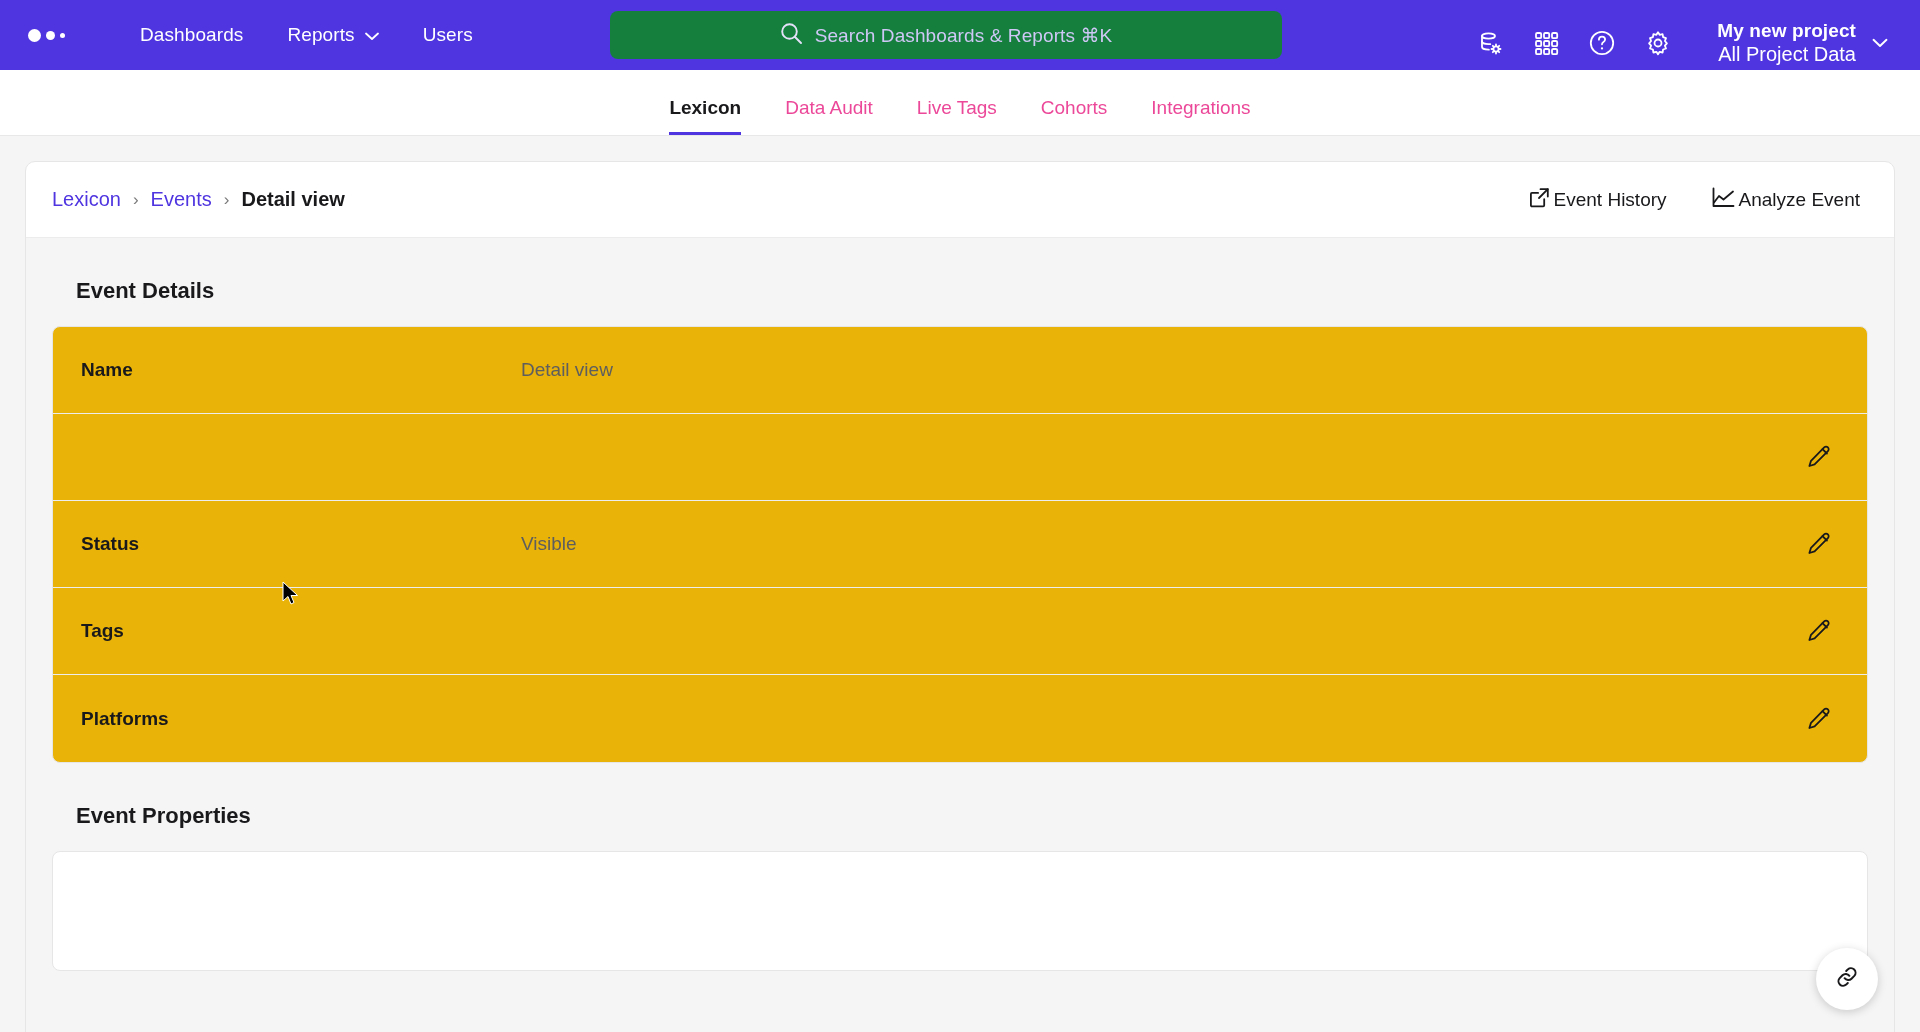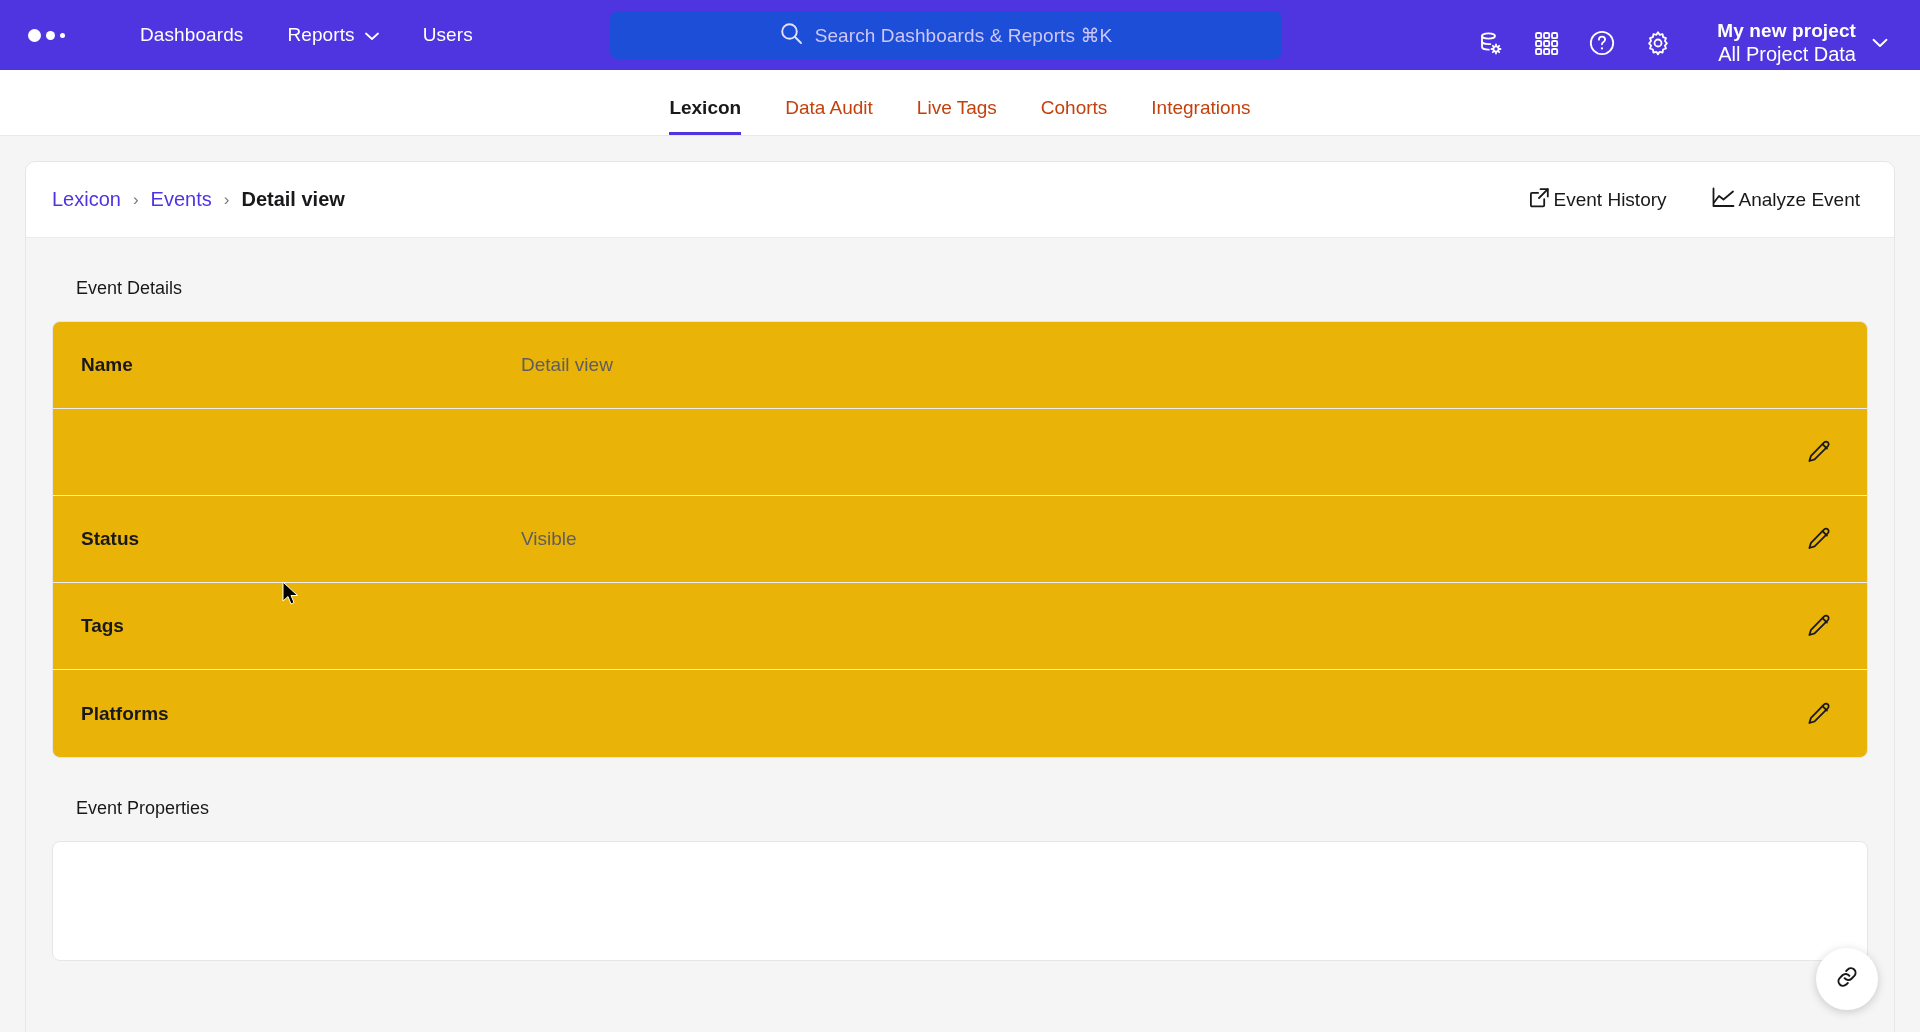--- a/index.html
+++ b/index.html
@@ -44,21 +44,21 @@
     gap: 10px;
     letter-spacing: 0.1px;
   }
   .caret { display: inline-block; }
 
   .searchbar {
     position: absolute;
     left: 610px;
     width: 672px;
     height: 48px;
-    background: #1d4ed8;
+    background: #15803d;
     border-radius: 8px;
     display: flex;
     align-items: center;
     justify-content: center;
     gap: 12px;
     cursor: text;
   }
   .searchbar .sph {
     color: #cfc7f5;
     font-size: 19px;
@@ -94,21 +94,21 @@
     height: 66px;
     background: #ffffff;
     display: flex;
     align-items: flex-end;
     justify-content: center;
     gap: 0;
     border-bottom: 1px solid #e8e8e8;
   }
   .tab {
     font-size: 19px;
-    color: #c2410c;
+    color: #ec4899;
     padding: 0 22px 16px 22px;
     cursor: pointer;
     position: relative;
     white-space: nowrap;
   }
   .tab.active { color: #19191c; font-weight: bold; }
   .tab.active::after {
     content: "";
     position: absolute;
     left: 22px; right: 22px; bottom: 0;
@@ -144,21 +144,21 @@
 
   .header-actions { margin-left: auto; display: flex; align-items: center; gap: 36px; }
   .hact {
     display: flex; align-items: center; gap: 3px;
     font-size: 19px; color: #19191c; cursor: pointer;
     padding: 6px 4px; border-radius: 6px;
   }
 
   .card-body { padding: 26px 26px 0 26px; background: #f5f5f5; border-radius: 0 0 10px 10px; min-height: 824px;}
   .section-title {
-    font-size: 18px; font-weight: normal; color: #19191c;
+    font-size: 22px; font-weight: bold; color: #19191c;
     margin: 14px 0 22px 24px;
   }
 
   .detail-table {
     background: #eab308;
     border: 1px solid #e6e6e6;
     border-radius: 8px;
     margin: 0 0 40px 0;
     overflow: hidden;
   }

